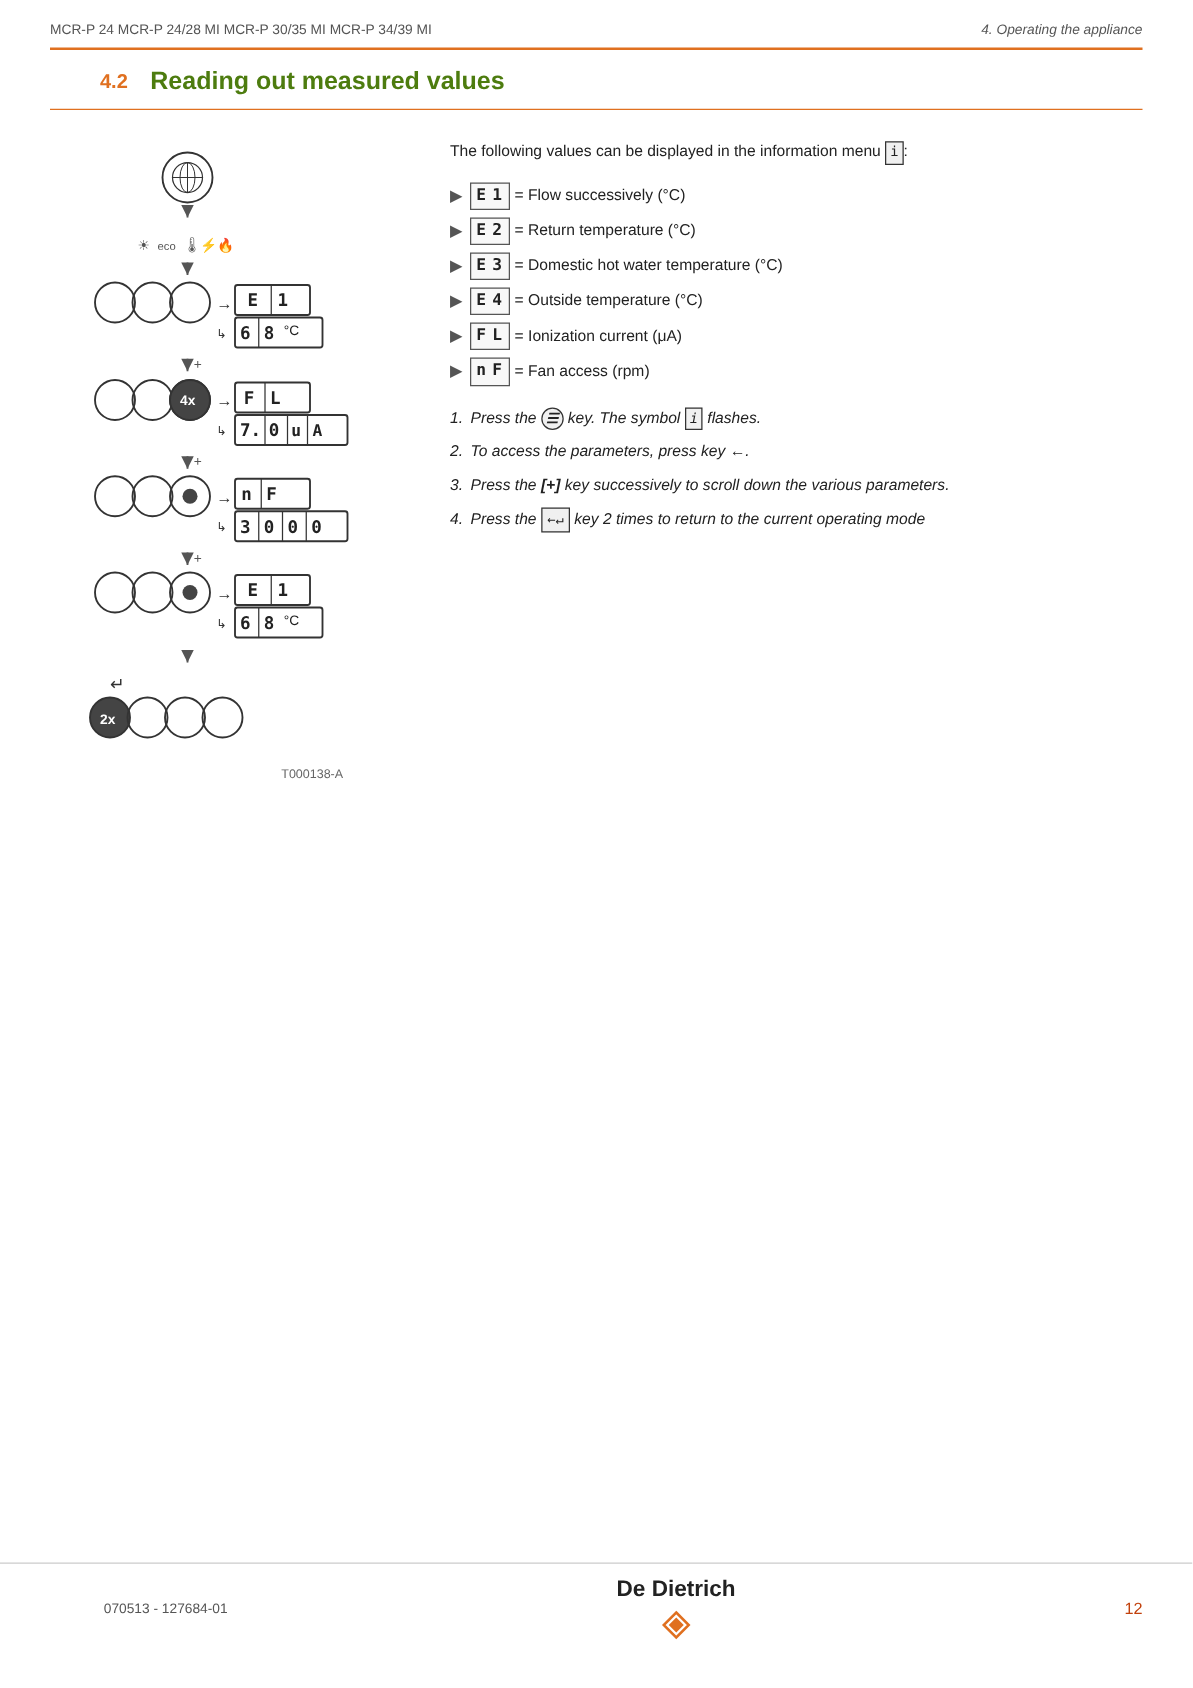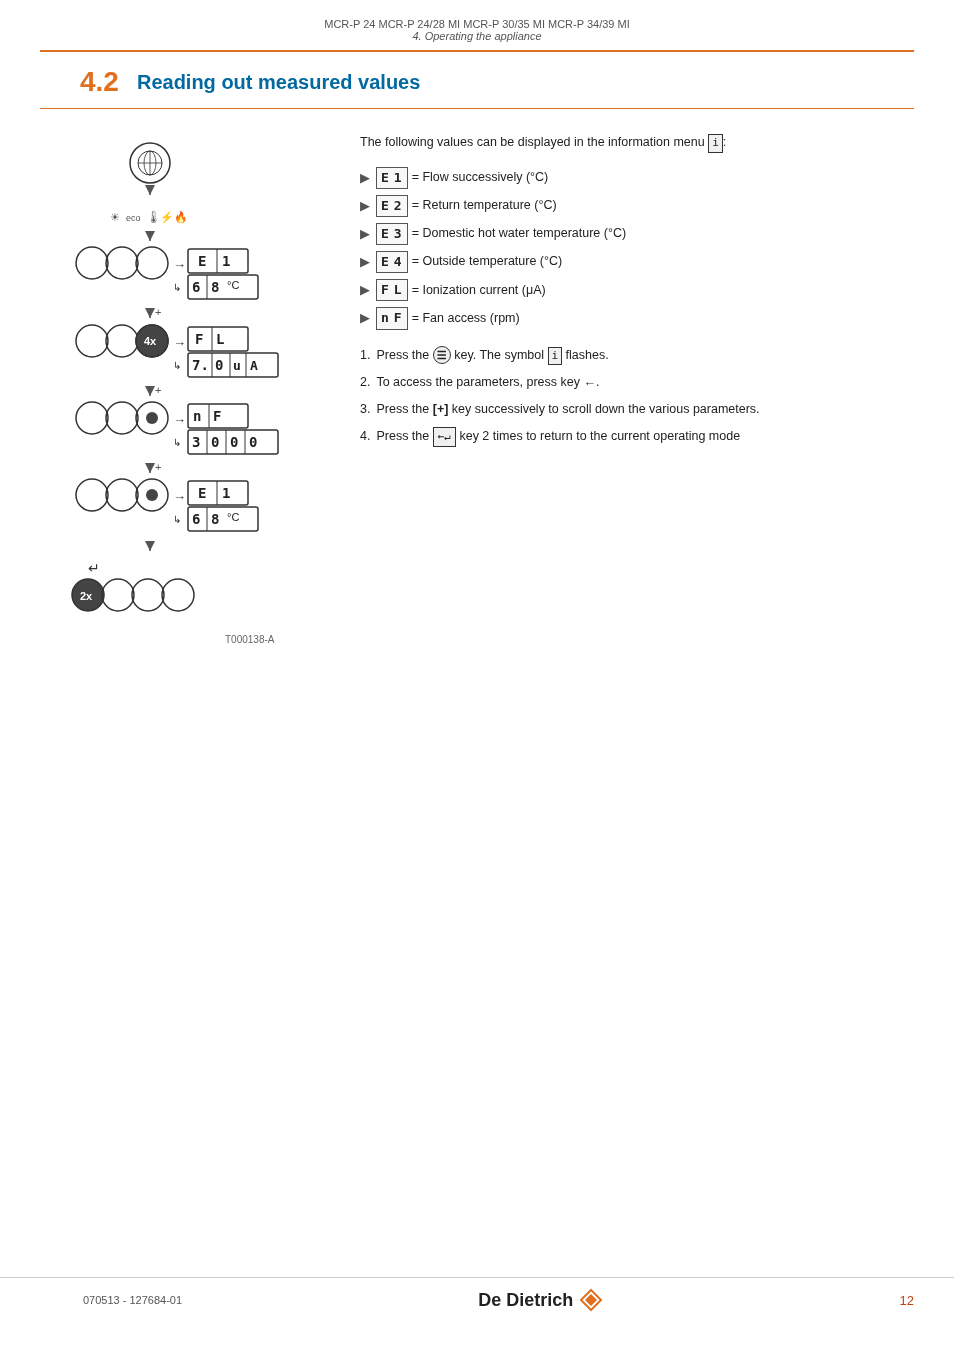--- a/index.html
+++ b/index.html
@@ -9,25 +9,24 @@
       background: #fff;
       color: #222;
       width: 954px;
       min-height: 1350px;
       position: relative;
     }
 
     
     .page-header {
       display: flex;
-      justify-content: center;
+      justify-content: space-between;
       align-items: center;
       padding: 18px 40px 8px 40px;
       border-bottom: none;
-      flex-direction: column;
     }
     .header-left {
       font-size: 11px;
       color: #555;
     }
     .header-right {
       font-size: 11px;
       color: #555;
       font-style: italic;
     }
@@ -35,29 +34,29 @@
     
     .section-heading {
       display: flex;
       align-items: center;
       padding: 14px 40px 10px 40px;
       border-top: 2px solid #e07020;
       border-bottom: 1px solid #e07020;
       margin: 0 40px;
     }
     .section-number {
-      font-size: 28px;
+      font-size: 16px;
       font-weight: bold;
       color: #e07020;
       margin-right: 18px;
     }
     .section-title {
       font-size: 20px;
       font-weight: bold;
-      color: #0369a1;
+      color: #4d7c0f;
     }
 
     
     .main-content {
       display: flex;
       padding: 24px 40px 0 40px;
       gap: 20px;
     }
 
     
@@ -123,20 +122,21 @@
     .numbered-list {
       list-style: none;
       counter-reset: step-counter;
     }
     .numbered-list li {
       counter-increment: step-counter;
       display: flex;
       font-size: 12.5px;
       margin-bottom: 8px;
       line-height: 1.5;
+      font-style: italic;
     }
     .numbered-list li::before {
       content: counter(step-counter) ".";
       font-weight: normal;
       margin-right: 6px;
       flex-shrink: 0;
     }
     .bracket-box {
       display: inline-block;
       border: 1.5px solid #333;
@@ -158,21 +158,21 @@
       align-items: center;
       border-top: 1px solid #ccc;
     }
     .footer-left {
       font-size: 11px;
       color: #555;
       margin-left: 43px;
     }
     .footer-center {
       display: flex;
-      flex-direction: row;
+      flex-direction: column;
       align-items: center;
     }
     .brand-name {
       font-size: 18px;
       font-weight: bold;
       color: #222;
     }
     .brand-logo {
       display: flex;
       align-items: center;

